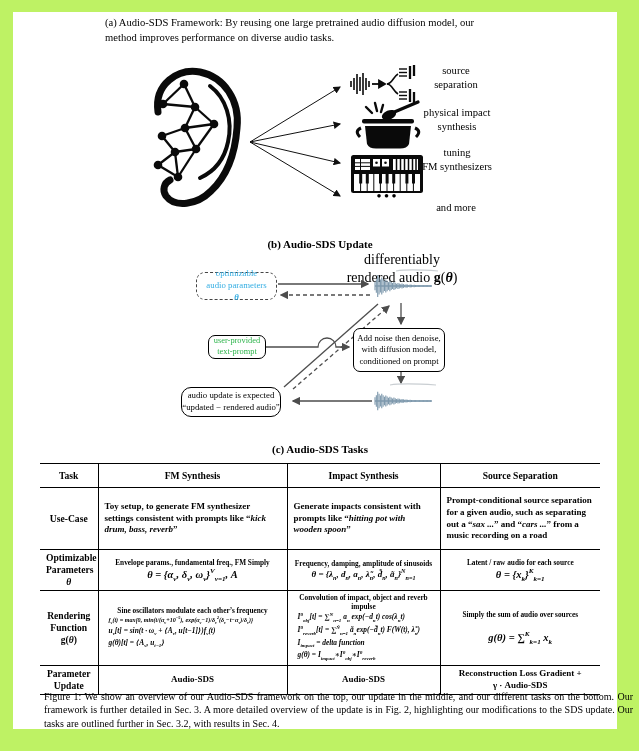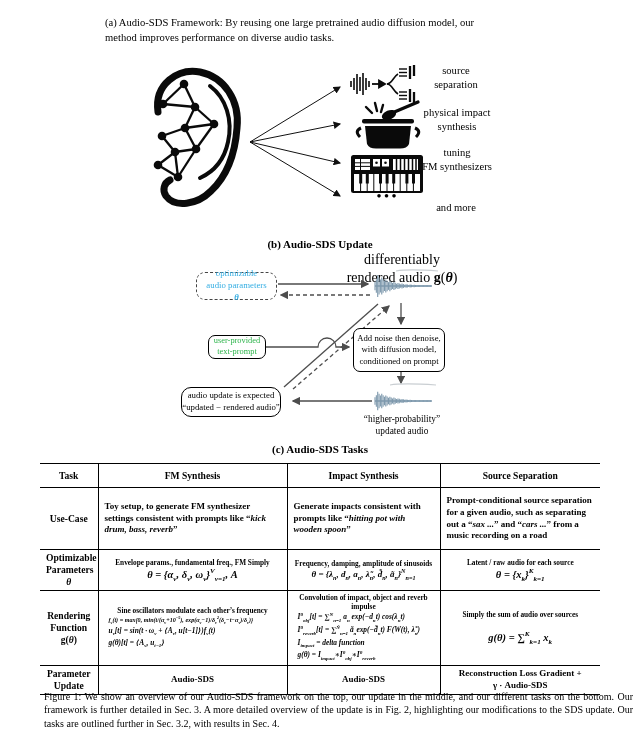--- a/index.html
+++ b/index.html
@@ -1,16 +1,16 @@
 <!DOCTYPE html>
 <html><head>
 <meta charset="utf-8">
 <style>
   html,body { margin:0; padding:0; background:#e8e8e8; }
-  .frame { position:relative; width:639px; height:751px; background:#ffffff; overflow:hidden;
+  .frame { position:relative; width:639px; height:751px; background:#bef264; overflow:hidden;
            font-family:"Liberation Serif","DejaVu Serif",serif; color:#000; }
   .page  { position:absolute; left:13px; top:12px; width:604px; height:717px; background:#fff; }
   .abs   { position:absolute; }
   .caption-a { left:105px; top:16px; width:432px; font-size:10.6px; line-height:1.38; }
   .icon-label { font-size:10.6px; line-height:1.3; text-align:center; }
   .panel-title { font-size:11px; font-weight:bold; text-align:center; }
   .diff-label { left:346px; top:251px; width:112px; font-size:14px; line-height:1.25; text-align:center; }
   .higher-label { left:350px; top:414px; width:104px; font-size:9.4px; line-height:1.25; text-align:center; }
   .bbox { box-sizing:border-box; border:1.3px solid #000; border-radius:7px; background:#fff;
           display:flex; flex-direction:column; justify-content:center; text-align:center; z-index:6; }
@@ -166,21 +166,20 @@
   <div class="abs icon-label" style="left:398px; top:146px; width:118px;">tuning<br>FM synthesizers</div>
   <div class="abs icon-label" style="left:410px; top:189px; width:92px;margin-top:12px;">and more</div>
 
   <div class="abs panel-title" style="left:170px; top:238px; width:300px;">(b) Audio-SDS Update</div>
   <div class="abs diff-label">differentiably<br>rendered audio <b>g</b>(<b><i>θ</i></b>)</div>
 
   <div class="abs bbox opt-box">optimizable<br>audio parameters <b><i>θ</i></b></div>
   <div class="abs bbox prompt-box">user-provided<br>text-prompt</div>
   <div class="abs bbox noise-box">Add noise then denoise,<br>with diffusion model,<br>conditioned on prompt</div>
   <div class="abs bbox update-box">audio update is expected<br>“updated − rendered audio”</div>
-  <div class="abs higher-label">“higher-probability”<br>updated audio</div>
 
   <svg class="icon-svg" id="wave-top" style="left:374px; top:272px;" width="60" height="28" viewBox="0 0 60 28">
       <line x1="1" x2="1" y1="9.632530611863803" y2="18.367469388136197" stroke="#7e99ad" stroke-width="1.1"></line>
       <line x1="2.35" x2="2.35" y1="7.294951338216265" y2="20.705048661783735" stroke="#7e99ad" stroke-width="1.1"></line>
       <line x1="3.7" x2="3.7" y1="3.082630801410529" y2="24.91736919858947" stroke="#7e99ad" stroke-width="1.1"></line>
       <line x1="5.050000000000001" x2="5.050000000000001" y1="5.438353587374223" y2="22.561646412625777" stroke="#7e99ad" stroke-width="1.1"></line>
       <line x1="6.4" x2="6.4" y1="7.539233917907039" y2="20.46076608209296" stroke="#7e99ad" stroke-width="1.1"></line>
       <line x1="7.75" x2="7.75" y1="5.510174096089697" y2="22.4898259039103" stroke="#7e99ad" stroke-width="1.1"></line>
       <line x1="9.100000000000001" x2="9.100000000000001" y1="7.287535433960564" y2="20.712464566039436" stroke="#7e99ad" stroke-width="1.1"></line>
       <line x1="10.450000000000001" x2="10.450000000000001" y1="9.020517133849996" y2="18.979482866150004" stroke="#7e99ad" stroke-width="1.1"></line>

